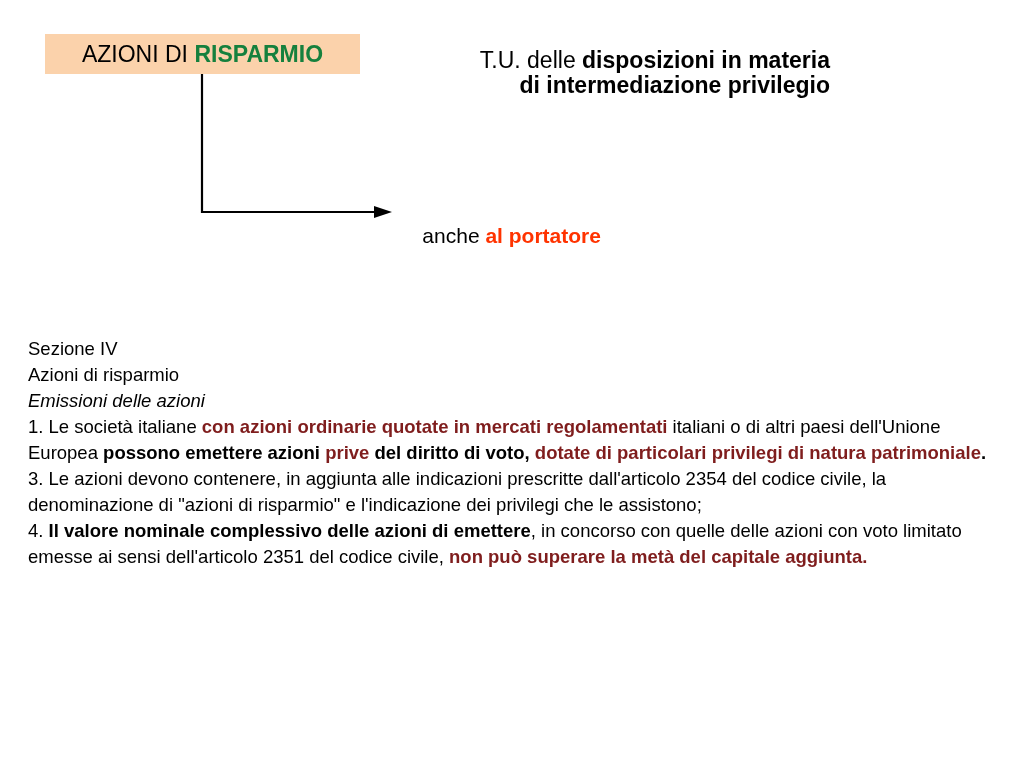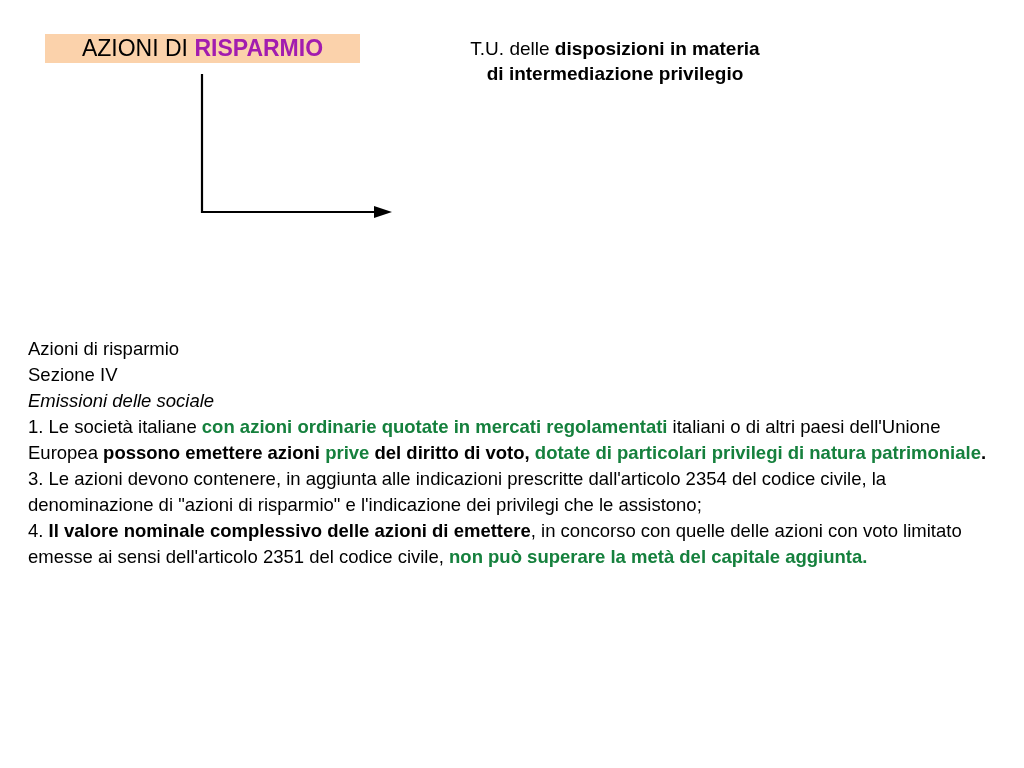--- a/index.html
+++ b/index.html
@@ -21,48 +21,48 @@
     width: 1024px;
     height: 768px;
   }
 
   
   .title-box {
     position: absolute;
     left: 45px;
     top: 34px;
     width: 315px;
-    height: 29px;
+    height: 40px;
     background: #fbd2ab;
     display: flex;
     align-items: center;
     justify-content: center;
     box-sizing: border-box;
     text-align: right;
   }
   .title-box .t1 {
     font-size: 23px;
     color: #000000;
     white-space: pre;
   }
   .title-box .t2 {
     font-size: 23px;
-    color: #a21caf;
+    color: #15803d;
     font-weight: bold;
     white-space: pre;
   }
 
   
   .header-right {
     position: absolute;
     left: 400px;
-    top: 36px;
+    top: 48px;
     width: 430px;
-    text-align: center;
-    font-size: 19px;
+    text-align: right;
+    font-size: 23px;
     line-height: 25px;
   }
   .header-right .plain { font-weight: normal; }
   .header-right .bold { font-weight: bold; }
 
   
   .elbow {
     position: absolute;
     left: 196px;
     top: 74px;
@@ -91,21 +91,21 @@
     font-size: 18.5px;
     line-height: 26px;
     color: #000000;
   }
   .body-text p {
     margin: 0;
   }
   .red { color: #ff3300; }
   .bold { font-weight: bold; }
   .italic { font-style: italic; }
-  .redbold { color: #15803d; font-weight: bold; }
+  .redbold { color: #7f1d1d; font-weight: bold; }
 </style>
 </head>
 <body>
 
 <div class="slide">
 
   <div class="title-box">
     <span class="t1">AZIONI DI </span>
       <span class="t2">RISPARMIO</span>
   </div>
@@ -117,25 +117,28 @@
     <div>
       <span class="bold">di intermediazione privilegio</span>
     </div>
   </div>
 
   <svg class="elbow" viewBox="0 0 200 150" width="200" height="150">
     <path d="M 6 0 L 6 138 L 182 138" stroke="#000000" stroke-width="2.2" fill="none"></path>
     <polygon points="196,138 178,132 178,144" fill="#000000"></polygon>
   </svg>
 
+  <div class="anche">
+    <span class="plain">anche </span><span class="red">al portatore</span>
+  </div>
 
   <div class="body-text">
+    <p>Sezione IV</p>
     <p>Azioni di risparmio</p>
-    <p>Sezione IV</p>
-    <p class="italic">Emissioni delle sociale</p>
+    <p class="italic">Emissioni delle azioni</p>
 
     <p><span>1. Le società italiane </span><span class="redbold">con azioni ordinarie quotate in mercati regolamentati</span><span> italiani o di altri paesi dell'Unione  Europea </span><span class="bold">possono emettere azioni </span><span class="redbold">prive</span><span class="bold"> del diritto di voto, </span><span class="redbold">dotate di particolari privilegi di natura  patrimoniale</span><span class="bold">.</span></p>
 
 
     <p>3. Le azioni devono contenere, in aggiunta alle indicazioni prescritte dall'articolo 2354 del codice  civile, la denominazione di "azioni di risparmio" e l'indicazione dei privilegi che le assistono;</p>
 
     <p><span>4. </span><span class="bold">Il valore nominale complessivo delle azioni di emettere</span><span>, in concorso con quelle delle azioni  con voto limitato emesse ai sensi dell'articolo 2351 del codice civile, </span><span class="redbold">non può superare la metà del capitale aggiunta.</span></p>
   </div>
 
 </div>

